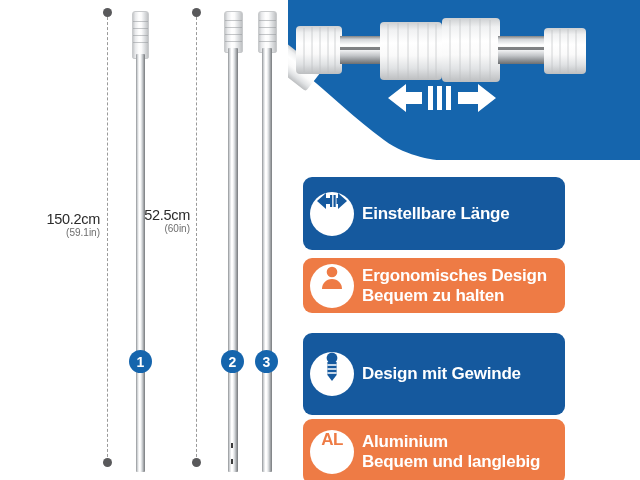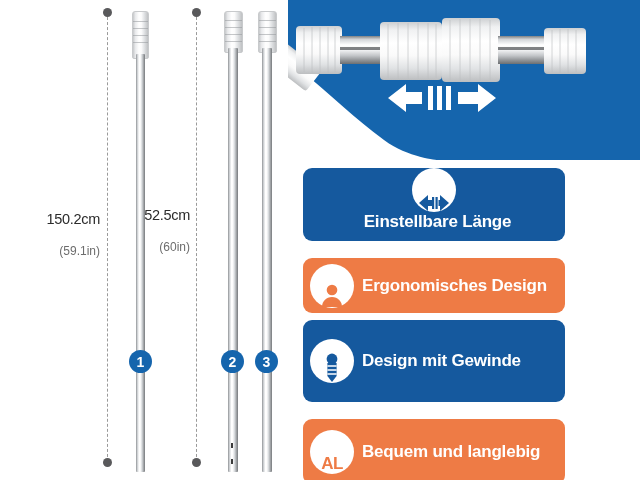--- a/index.html
+++ b/index.html
@@ -37,24 +37,24 @@
     text-align: right;
     color: #2b2b2b;
     line-height: 1.05;
   }
   .dim-label .cm {
     font-size: 14.5px;
     letter-spacing: -0.3px;
     white-space: nowrap;
   }
   .dim-label .in {
-    font-size: 12px;
+    font-size: 10px;
     color: #6d6d6d;
     white-space: nowrap;
-    margin-top: 18px;
+    margin-top: 1px;
   }
 
   
   .rod {
     position: absolute;
     background: linear-gradient(to right,
         #8e9194 0%,
         #c9cccf 14%,
         #ffffff 34%,
         #fdfdfd 48%,
@@ -132,21 +132,21 @@
   .feature.blue  { background: #15599E; }
   .feature.orange{ background: #EE7B45; }
 
   .feature-icon {
     flex: 0 0 auto;
     width: 44px;
     height: 44px;
     border-radius: 50%;
     background: #ffffff;
     display: flex;
-    align-items: flex-end;
+    align-items: flex-start;
     justify-content: center;
     margin-right: 8px;
   }
   .feature-text {
     color: #ffffff;
     font-size: 17px;
     font-weight: bold;
     line-height: 1.12;
     letter-spacing: -0.2px;
   }
@@ -303,21 +303,21 @@
       <g fill="#ffffff">
         <polygon points="100,98 118,84 118,92 134,92 134,104 118,104 118,112"></polygon>
         <rect x="140" y="86" width="5" height="24"></rect>
         <rect x="149" y="86" width="5" height="24"></rect>
         <rect x="158" y="86" width="5" height="24"></rect>
         <polygon points="208,98 190,84 190,92 170,92 170,104 190,104 190,112"></polygon>
       </g>
     </svg>
   </div>
 
-  <div class="feature blue" style="top:168px; height:73px;flex-direction:column;">
+  <div class="feature blue" style="top:177px; height:73px;">
     <div class="feature-icon">
       <svg width="30" height="18" viewBox="0 0 30 18">
         <polygon points="0,9 9,1 9,6 13,6 13,12 9,12 9,17" fill="#15599E"></polygon>
         <rect x="13" y="3" width="2.2" height="12" fill="#15599E"></rect>
         <rect x="16.5" y="3" width="2.2" height="12" fill="#15599E"></rect>
         <polygon points="30,9 21,1 21,6 19.5,6 19.5,12 21,12 21,17" fill="#15599E"></polygon>
       </svg>
     </div>
     <div class="feature-text">
       <div>Einstellbare Länge</div>
@@ -326,24 +326,25 @@
 
   <div class="feature orange" style="top:258px; height:55px;">
     <div class="feature-icon">
       <svg width="26" height="26" viewBox="0 0 26 26">
         <circle cx="13" cy="8" r="5.3" fill="#EE7B45"></circle>
         <path d="M13,15 C19,15 23,19.5 23,25 L3,25 C3,19.5 7,15 13,15 Z" fill="#EE7B45"></path>
       </svg>
     </div>
     <div class="feature-text">
       <div>Ergonomisches Design</div>
-    </div>
-  </div>
-
-  <div class="feature blue" style="top:320px; height:82px;">
+      <div>Bequem zu halten</div>
+    </div>
+  </div>
+
+  <div class="feature blue" style="top:333px; height:82px;">
     <div class="feature-icon">
       <svg width="18" height="30" viewBox="0 0 18 30">
         <circle cx="9" cy="6" r="5.4" fill="#15599E"></circle>
         <rect x="4.4" y="10" width="9.2" height="13" fill="#15599E"></rect>
         <g stroke="#ffffff" stroke-width="1.5">
           <line x1="4.4" y1="13" x2="13.6" y2="13"></line>
           <line x1="4.4" y1="17" x2="13.6" y2="17"></line>
           <line x1="4.4" y1="21" x2="13.6" y2="21"></line>
         </g>
         <polygon points="4.4,23 13.6,23 9,29" fill="#15599E"></polygon>
@@ -352,17 +353,18 @@
     <div class="feature-text">
       <div>Design mit Gewinde</div>
     </div>
   </div>
 
   <div class="feature orange" style="top:419px; height:65px;">
     <div class="feature-icon">
       <span class="al-text">AL</span>
     </div>
     <div class="feature-text">
+      <div>Aluminium</div>
       <div>Bequem und langlebig</div>
     </div>
   </div>
 
 </div>
 
 </body></html>

